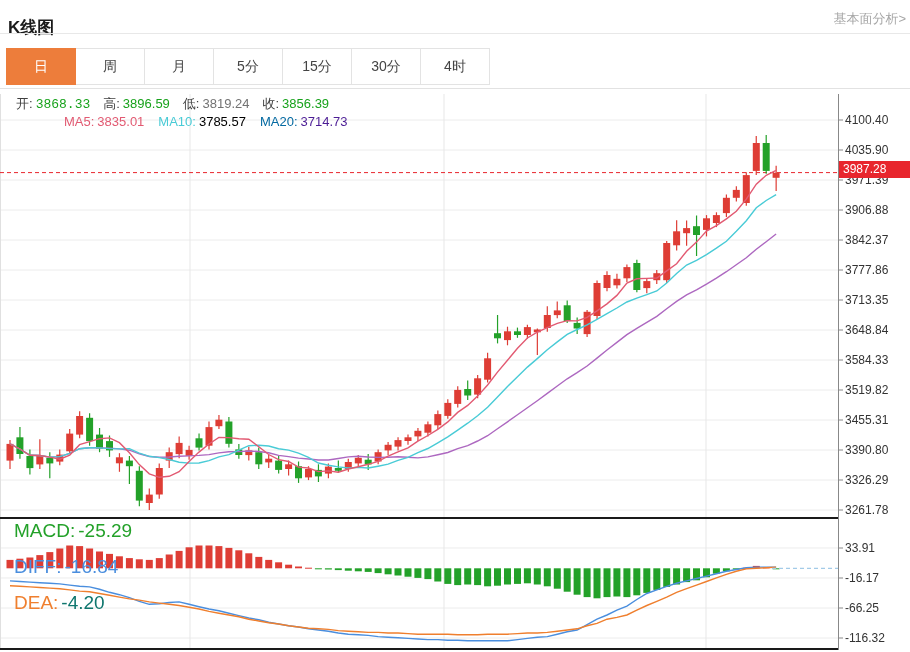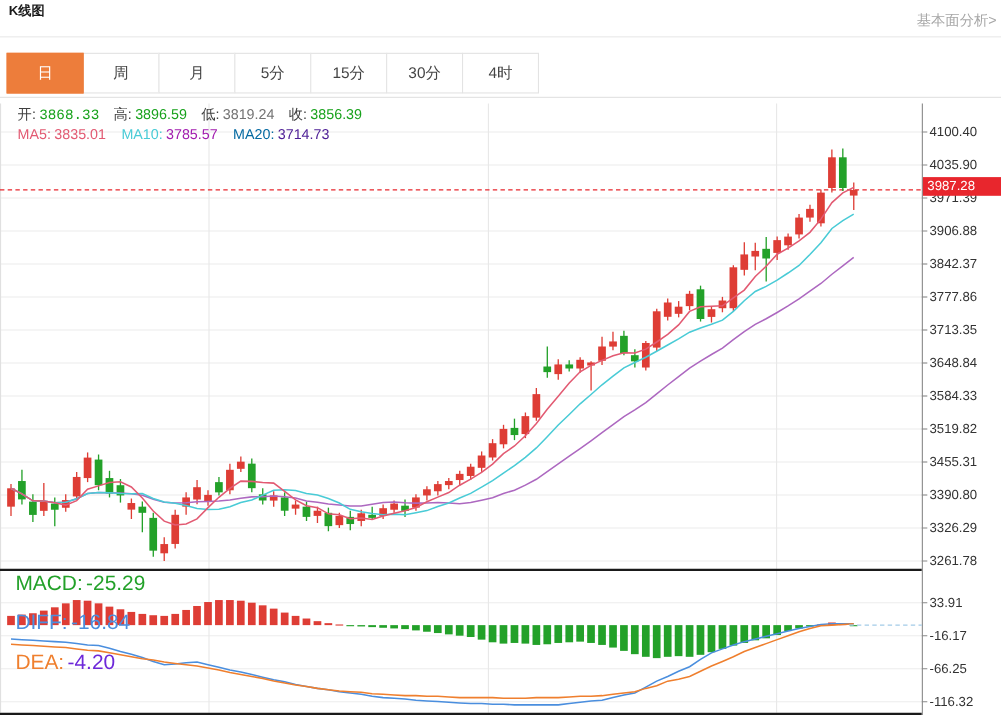--- a/index.html
+++ b/index.html
@@ -1,19 +1,19 @@
 <!DOCTYPE html>
 <html><head>
 <meta charset="utf-8">
 <style>
   html,body{margin:0;padding:0;background:#fff;}
   body{width:910px;height:652px;position:relative;overflow:hidden;
        font-family:"Liberation Sans","DejaVu Sans",sans-serif;-webkit-font-smoothing:antialiased;}
   .abs{position:absolute;}
-  #page-title{left:8px;top:2px;font-size:12px;font-weight:bold;color:#1a1a1a;}
+  #page-title{left:8px;top:16px;font-size:17px;font-weight:bold;color:#1a1a1a;}
   #fund-link{right:4px;top:10px;font-size:13px;color:#a6a6a6;cursor:pointer;}
   #title-divider{left:0;top:33px;width:910px;height:1px;background:#e8e8e8;}
   #tabbar{left:7px;top:48px;height:37px;display:flex;}
   .tab{width:70px;height:37px;box-sizing:border-box;border:1px solid #e3e3e3;margin-left:-1px;
        display:flex;align-items:center;justify-content:center;font-size:14px;color:#444;
        background:#fff;cursor:pointer;}
   .tab.active{background:#ed7d3b;border-color:#ed7d3b;color:#fff;z-index:2;}
   #tabbar-underline{left:0;top:88px;width:910px;height:1px;background:#e2e2e2;}
   #chart-wrap{left:0;top:3px;width:786px;height:652px;}
   #ohlc-row{left:16px;top:95px;font-size:13px;display:flex;gap:13px;white-space:nowrap;z-index:3;}
@@ -359,23 +359,23 @@
   </div>
 <div id="tabbar-underline" class="abs"></div>
 
 <div id="ohlc-row" class="abs">
     <span><span class="ro-label">开:</span><span style="color: rgb(24, 162, 28); font-family: Liberation Mono, monospace;">3868.33</span></span>
     <span><span class="ro-label">高:</span><span style="color: rgb(24, 162, 28);">3896.59</span></span>
     <span><span class="ro-label">低:</span><span style="color: #737373;">3819.24</span></span>
     <span><span class="ro-label">收:</span><span style="color: rgb(24, 162, 28);">3856.39</span></span>
   </div>
 <div id="ma-row" class="abs">
-    <span><span class="ro-label" style="color: rgb(226, 90, 114);">MA5:</span><span style="color: rgb(226, 90, 114); margin-top: 16px;">3835.01</span></span>
-    <span><span class="ro-label" style="color: rgb(73, 203, 214);">MA10:</span><span style="color: #a21caf; text-align: center;">3785.57</span></span>
+    <span><span class="ro-label" style="color: rgb(226, 90, 114); margin-left: 48px;">MA5:</span><span style="color: rgb(226, 90, 114); margin-top: 16px;">3835.01</span></span>
+    <span><span class="ro-label" style="color: rgb(73, 203, 214);">MA10:</span><span style="color: #000000; text-align: center;">3785.57</span></span>
     <span><span class="ro-label" style="color: #0369a1;">MA20:</span><span style="color: #4c1d95;">3714.73</span></span>
   </div>
 <div id="macd-row" class="abs">
     <span><span class="ro-label" style="color: rgb(35, 161, 41);">MACD:</span><span style="color: rgb(35, 161, 41);">-25.29</span></span>
     <span><span class="ro-label" style="color: rgb(74, 142, 222);">DIFF:</span><span style="color: rgb(74, 142, 222);">-16.84</span></span>
-    <span><span class="ro-label" style="color: rgb(239, 127, 46);">DEA:</span><span style="color: #6d28d9;">-4.20</span></span>
+    <span><span class="ro-label" style="color: rgb(239, 127, 46);">DEA:</span><span style="color: #0f766e;">-4.20</span></span>
   </div>
 
 <div id="price-badge" class="abs">3987.28</div>
 
 </body></html>

